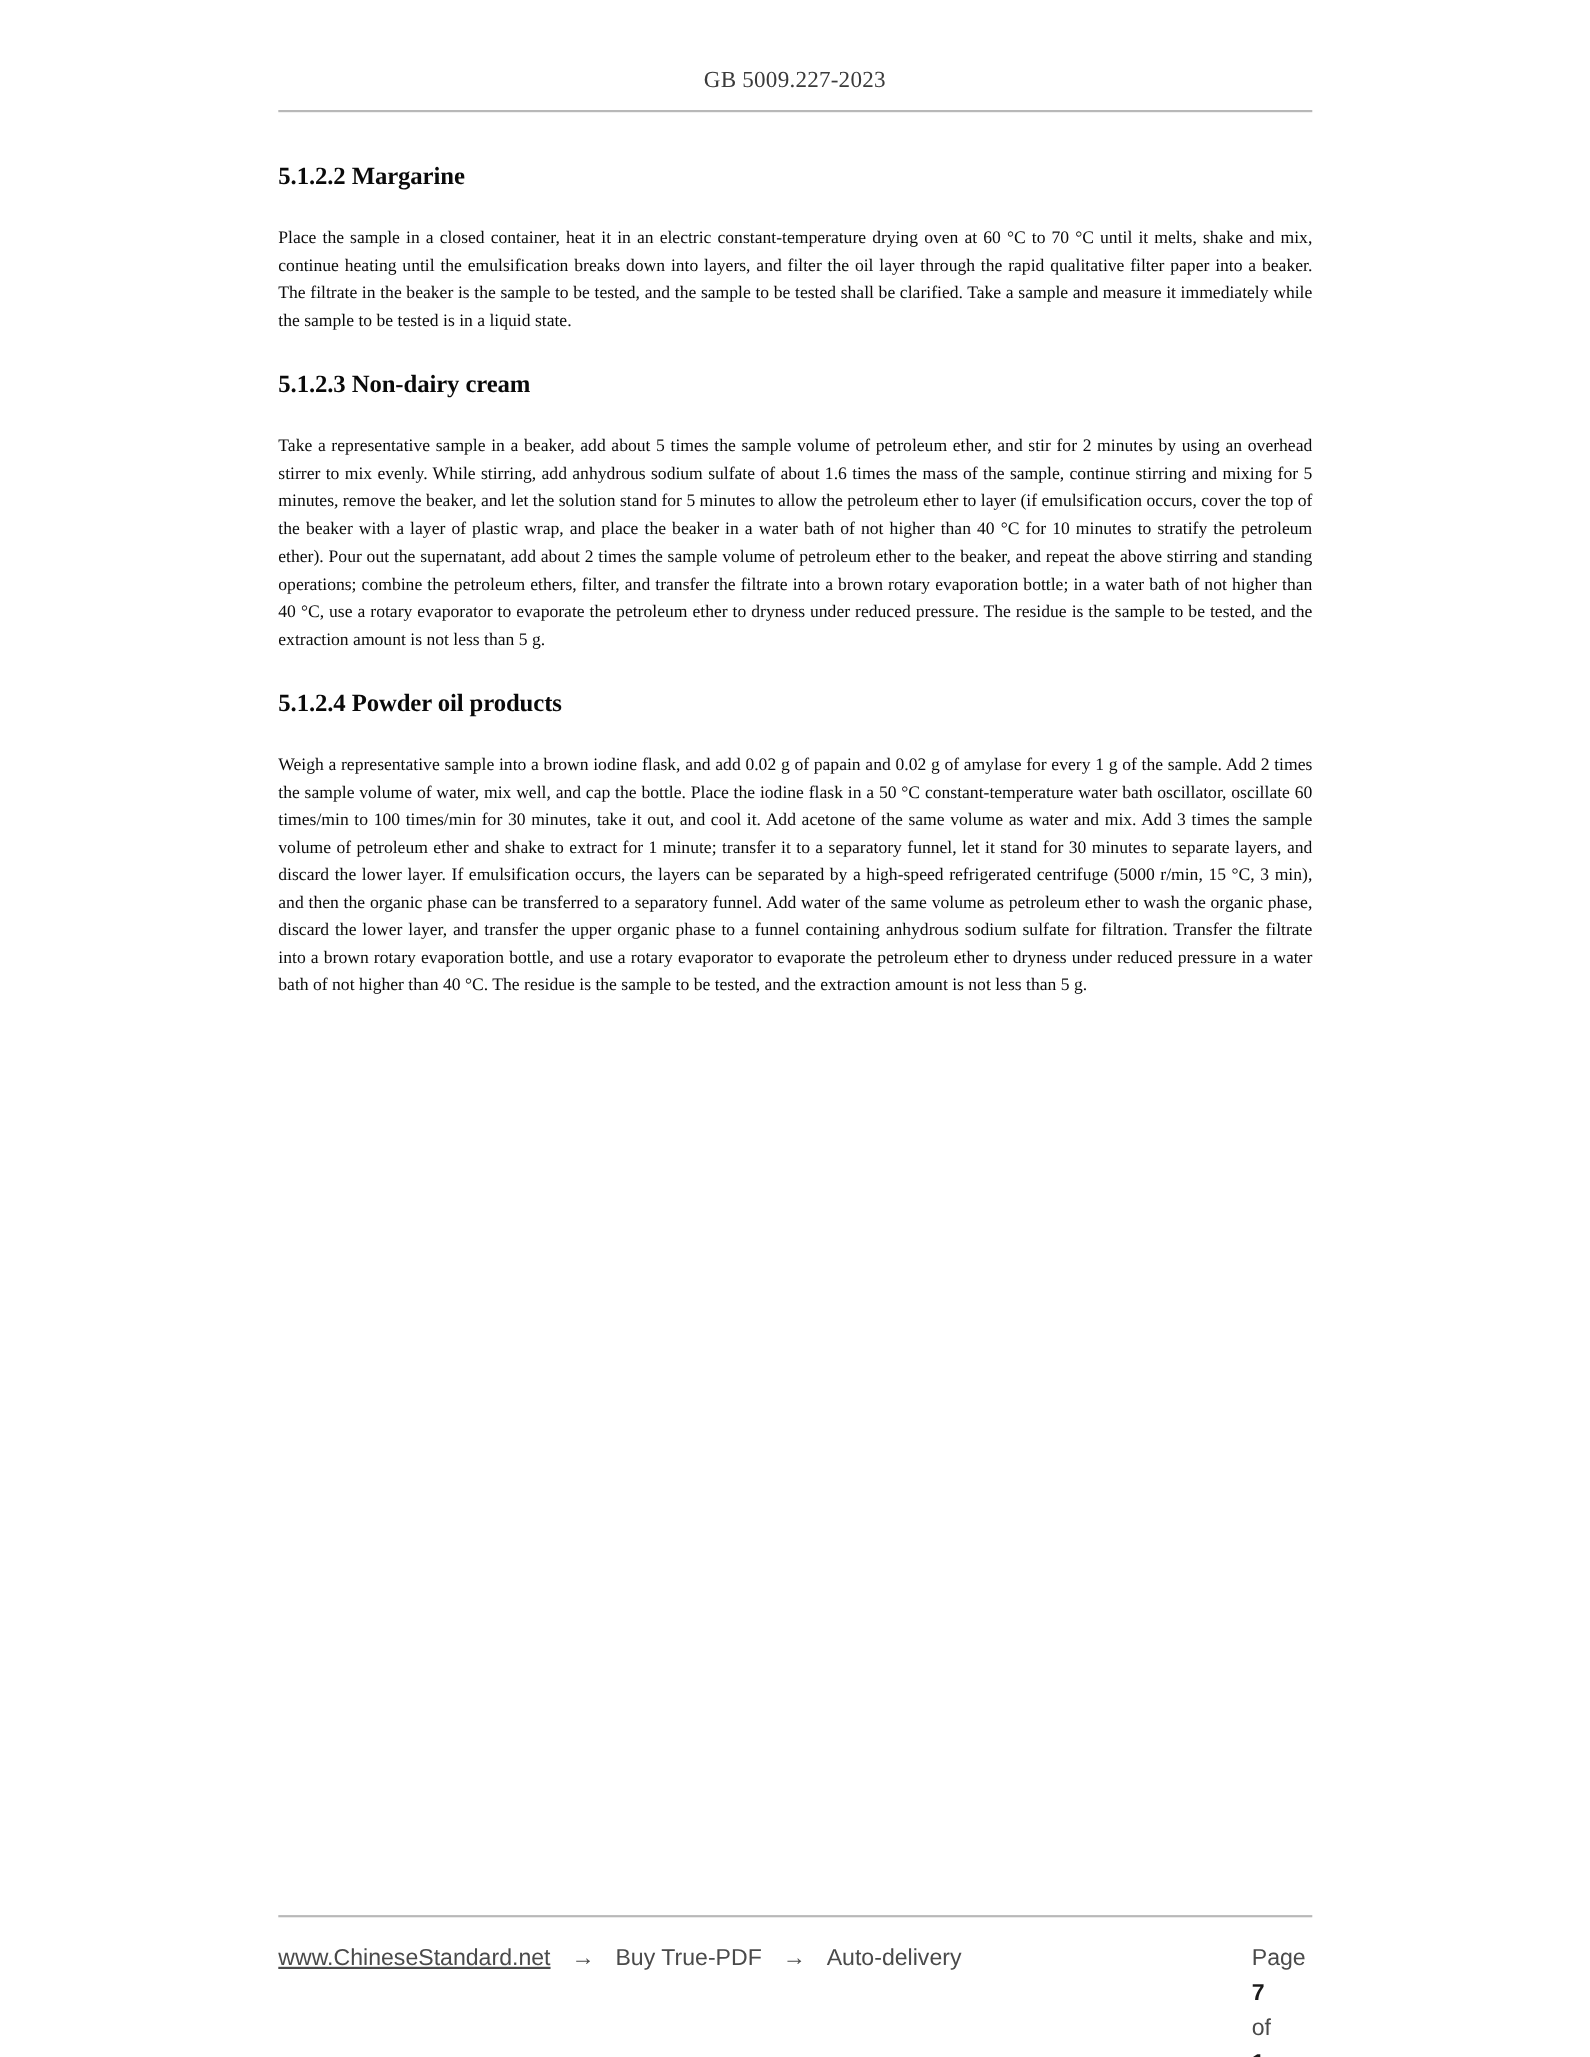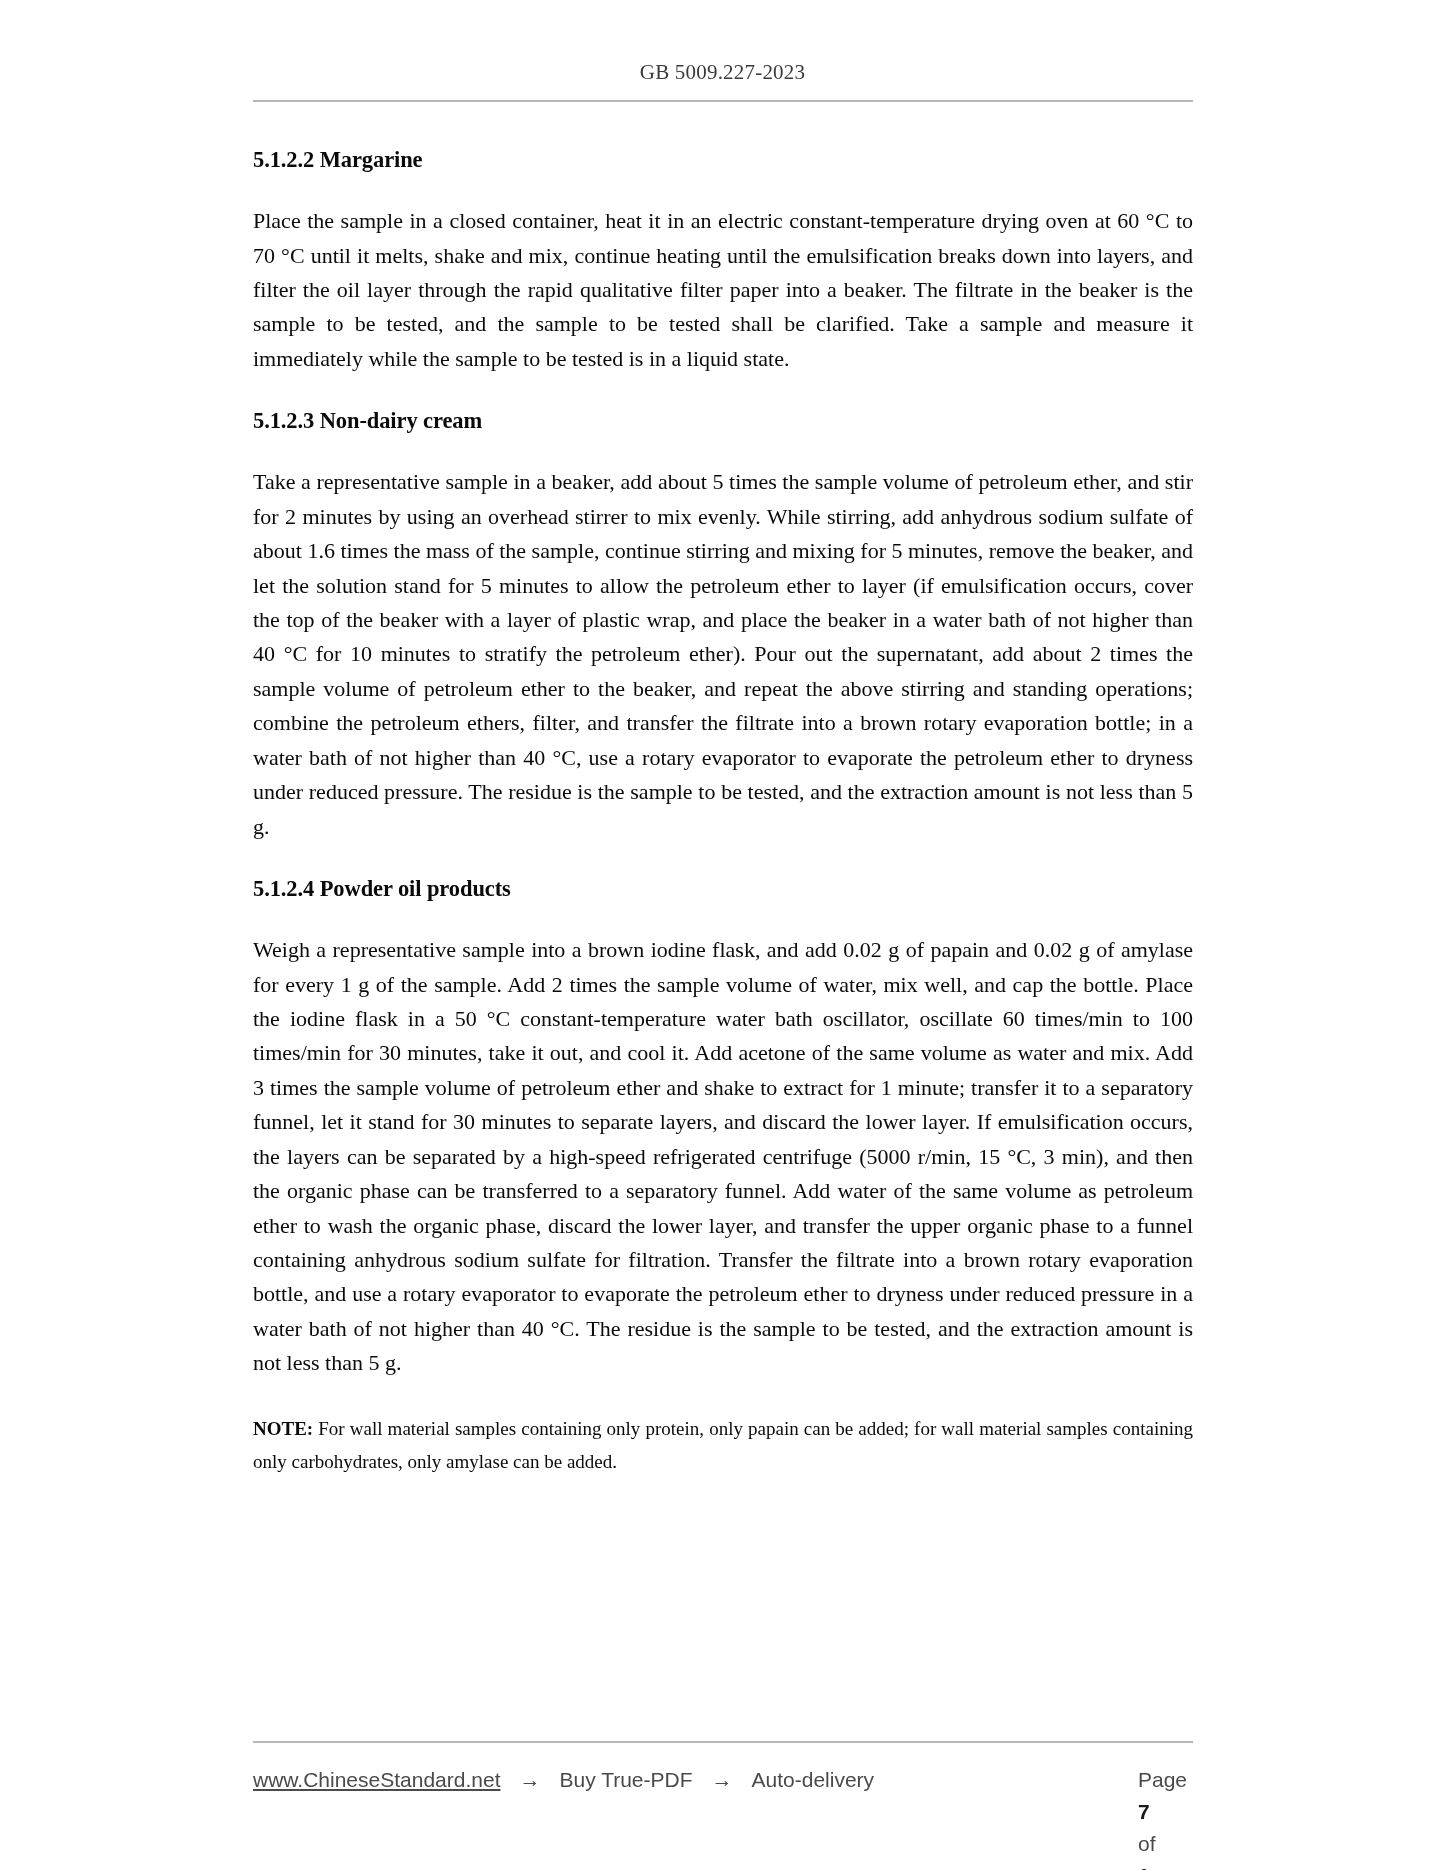--- a/index.html
+++ b/index.html
@@ -52,21 +52,21 @@
     font-weight: bold;
     margin: 0 0 0 0;
     padding: 0;
     line-height: 1.25;
     letter-spacing: -0.1px;
     font-family: "Liberation Serif", "DejaVu Serif", serif;
   }
   .gap-after-heading { height: 30px; }
   .gap-after-para { height: 31px; }
   p.body-para {
-    font-size: 22px;
+    font-size: 16px;
     line-height: 1.565;
     margin: 0;
     padding: 0;
     text-align: justify;
     text-justify: inter-word;
     font-family: "Liberation Serif", "DejaVu Serif", serif;
     hyphens: none;
   }
   p.note-para {
     font-size: 19px;
@@ -143,21 +143,20 @@
     <p class="body-para">Take a representative sample in a beaker, add about 5 times the sample volume of petroleum ether, and stir for 2 minutes by using an overhead stirrer to mix evenly. While stirring, add anhydrous sodium sulfate of about 1.6 times the mass of the sample, continue stirring and mixing for 5 minutes, remove the beaker, and let the solution stand for 5 minutes to allow the petroleum ether to layer (if emulsification occurs, cover the top of the beaker with a layer of plastic wrap, and place the beaker in a water bath of not higher than 40 °C for 10 minutes to stratify the petroleum ether). Pour out the supernatant, add about 2 times the sample volume of petroleum ether to the beaker, and repeat the above stirring and standing operations; combine the petroleum ethers, filter, and transfer the filtrate into a brown rotary evaporation bottle; in a water bath of not higher than 40 °C, use a rotary evaporator to evaporate the petroleum ether to dryness under reduced pressure. The residue is the sample to be tested, and the extraction amount is not less than 5 g.</p>
 
     <div class="gap-after-para"></div>
 
     <h2 class="sec-heading">5.1.2.4 Powder oil products</h2>
     <div class="gap-after-heading"></div>
     <p class="body-para">Weigh a representative sample into a brown iodine flask, and add 0.02 g of papain and 0.02 g of amylase for every 1 g of the sample. Add 2 times the sample volume of water, mix well, and cap the bottle. Place the iodine flask in a 50 °C constant-temperature water bath oscillator, oscillate 60 times/min to 100 times/min for 30 minutes, take it out, and cool it. Add acetone of the same volume as water and mix. Add 3 times the sample volume of petroleum ether and shake to extract for 1 minute; transfer it to a separatory funnel, let it stand for 30 minutes to separate layers, and discard the lower layer. If emulsification occurs, the layers can be separated by a high-speed refrigerated centrifuge (5000 r/min, 15 °C, 3 min), and then the organic phase can be transferred to a separatory funnel. Add water of the same volume as petroleum ether to wash the organic phase, discard the lower layer, and transfer the upper organic phase to a funnel containing anhydrous sodium sulfate for filtration. Transfer the filtrate into a brown rotary evaporation bottle, and use a rotary evaporator to evaporate the petroleum ether to dryness under reduced pressure in a water bath of not higher than 40 °C. The residue is the sample to be tested, and the extraction amount is not less than 5 g.</p>
 
     <div class="gap-after-para"></div>
 
-    <p class="note-para"><span class="note-label">NOTE:</span><span> For wall material samples containing only protein, only papain can be added; for wall material samples containing only carbohydrates, only amylase can be added.</span></p>
 
   </div>
 
   <div class="footer-rule"></div>
 
   <div class="footer">
     <div class="footer-left">
       <span class="footer-url">www.ChineseStandard.net</span>
       <span class="footer-sep">→</span>
       <span>Buy True-PDF</span>

